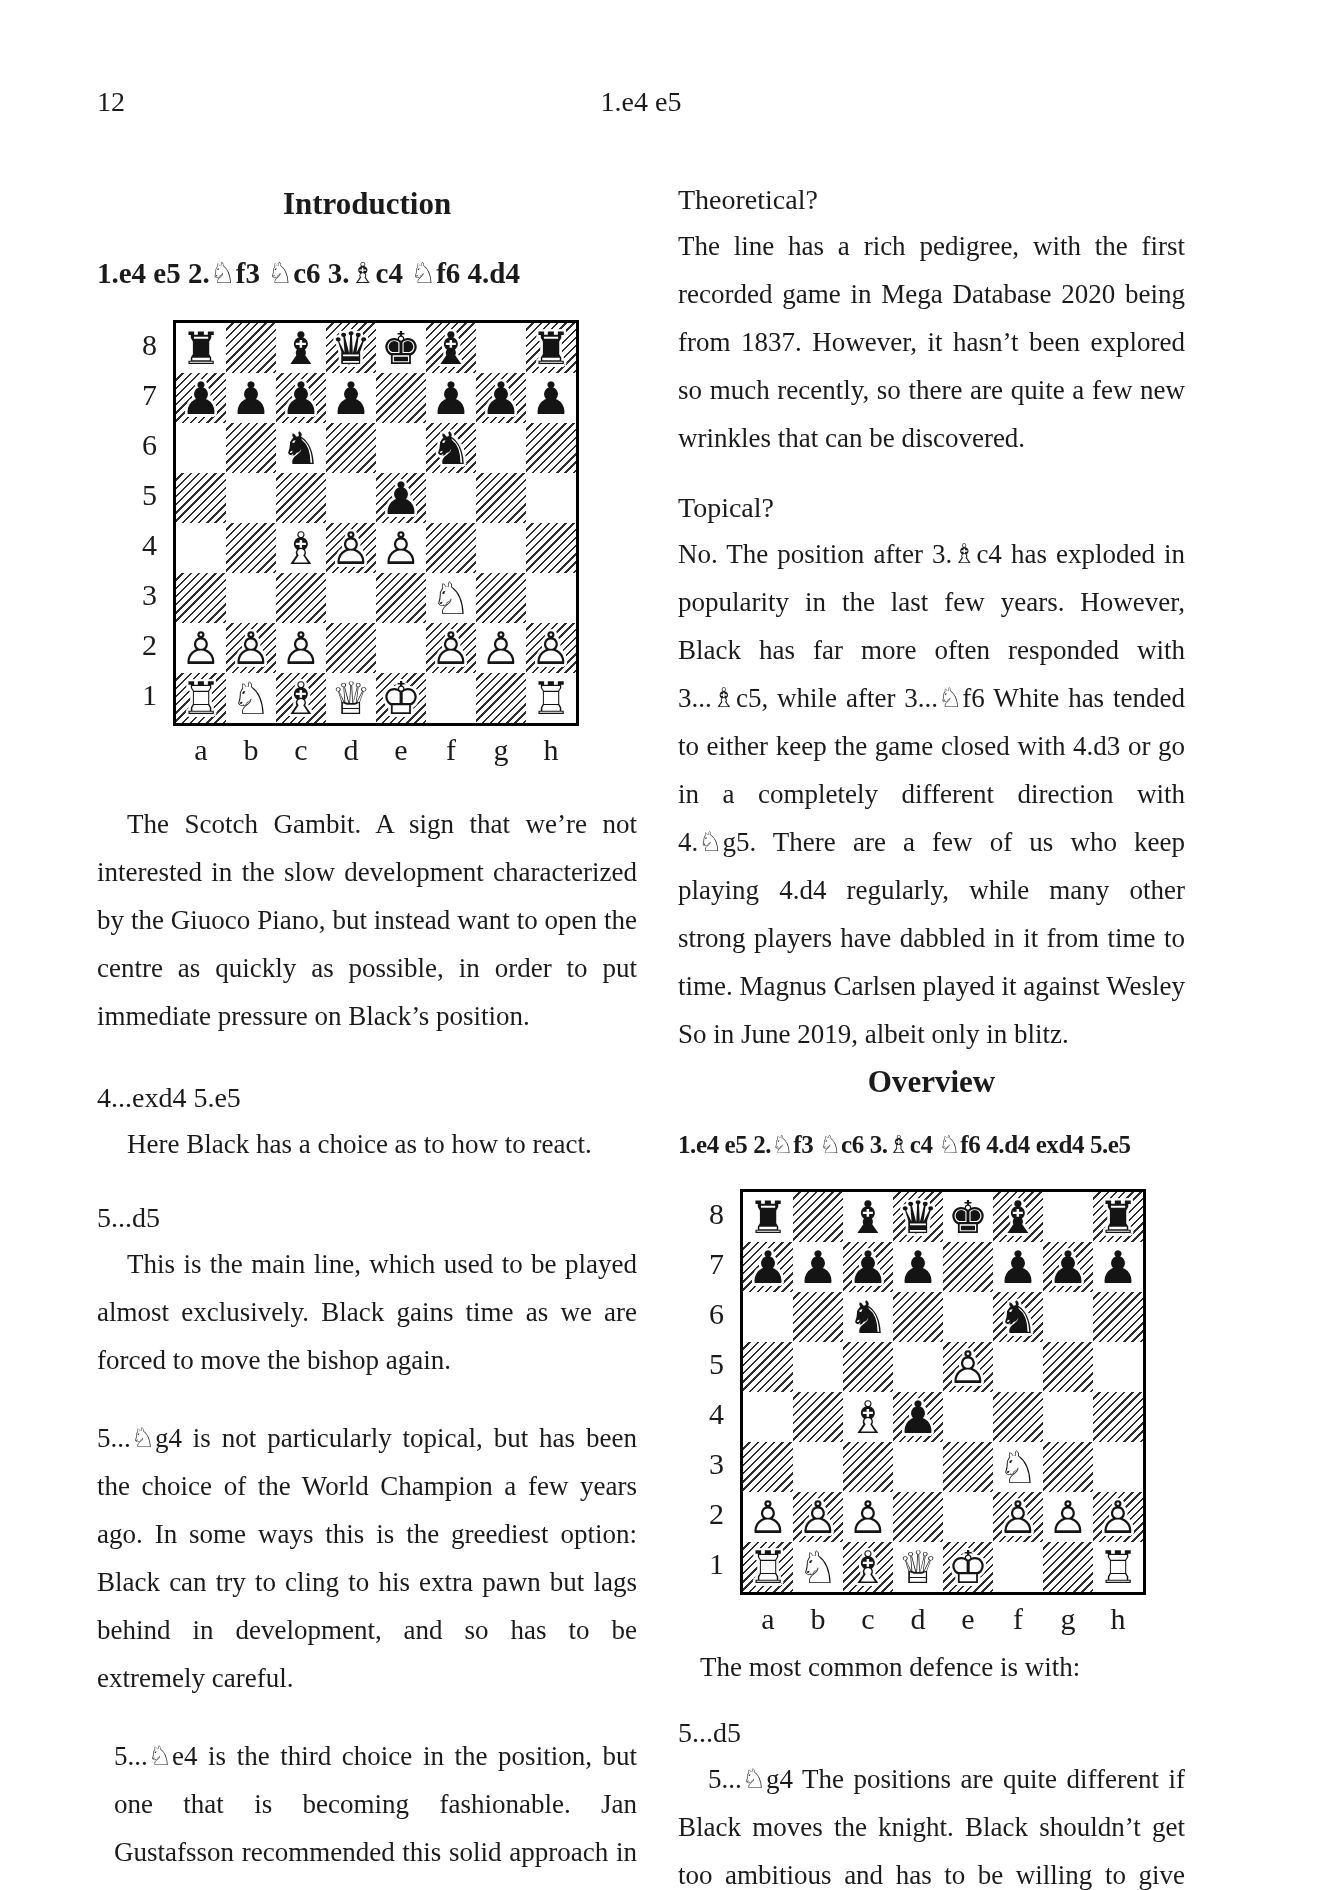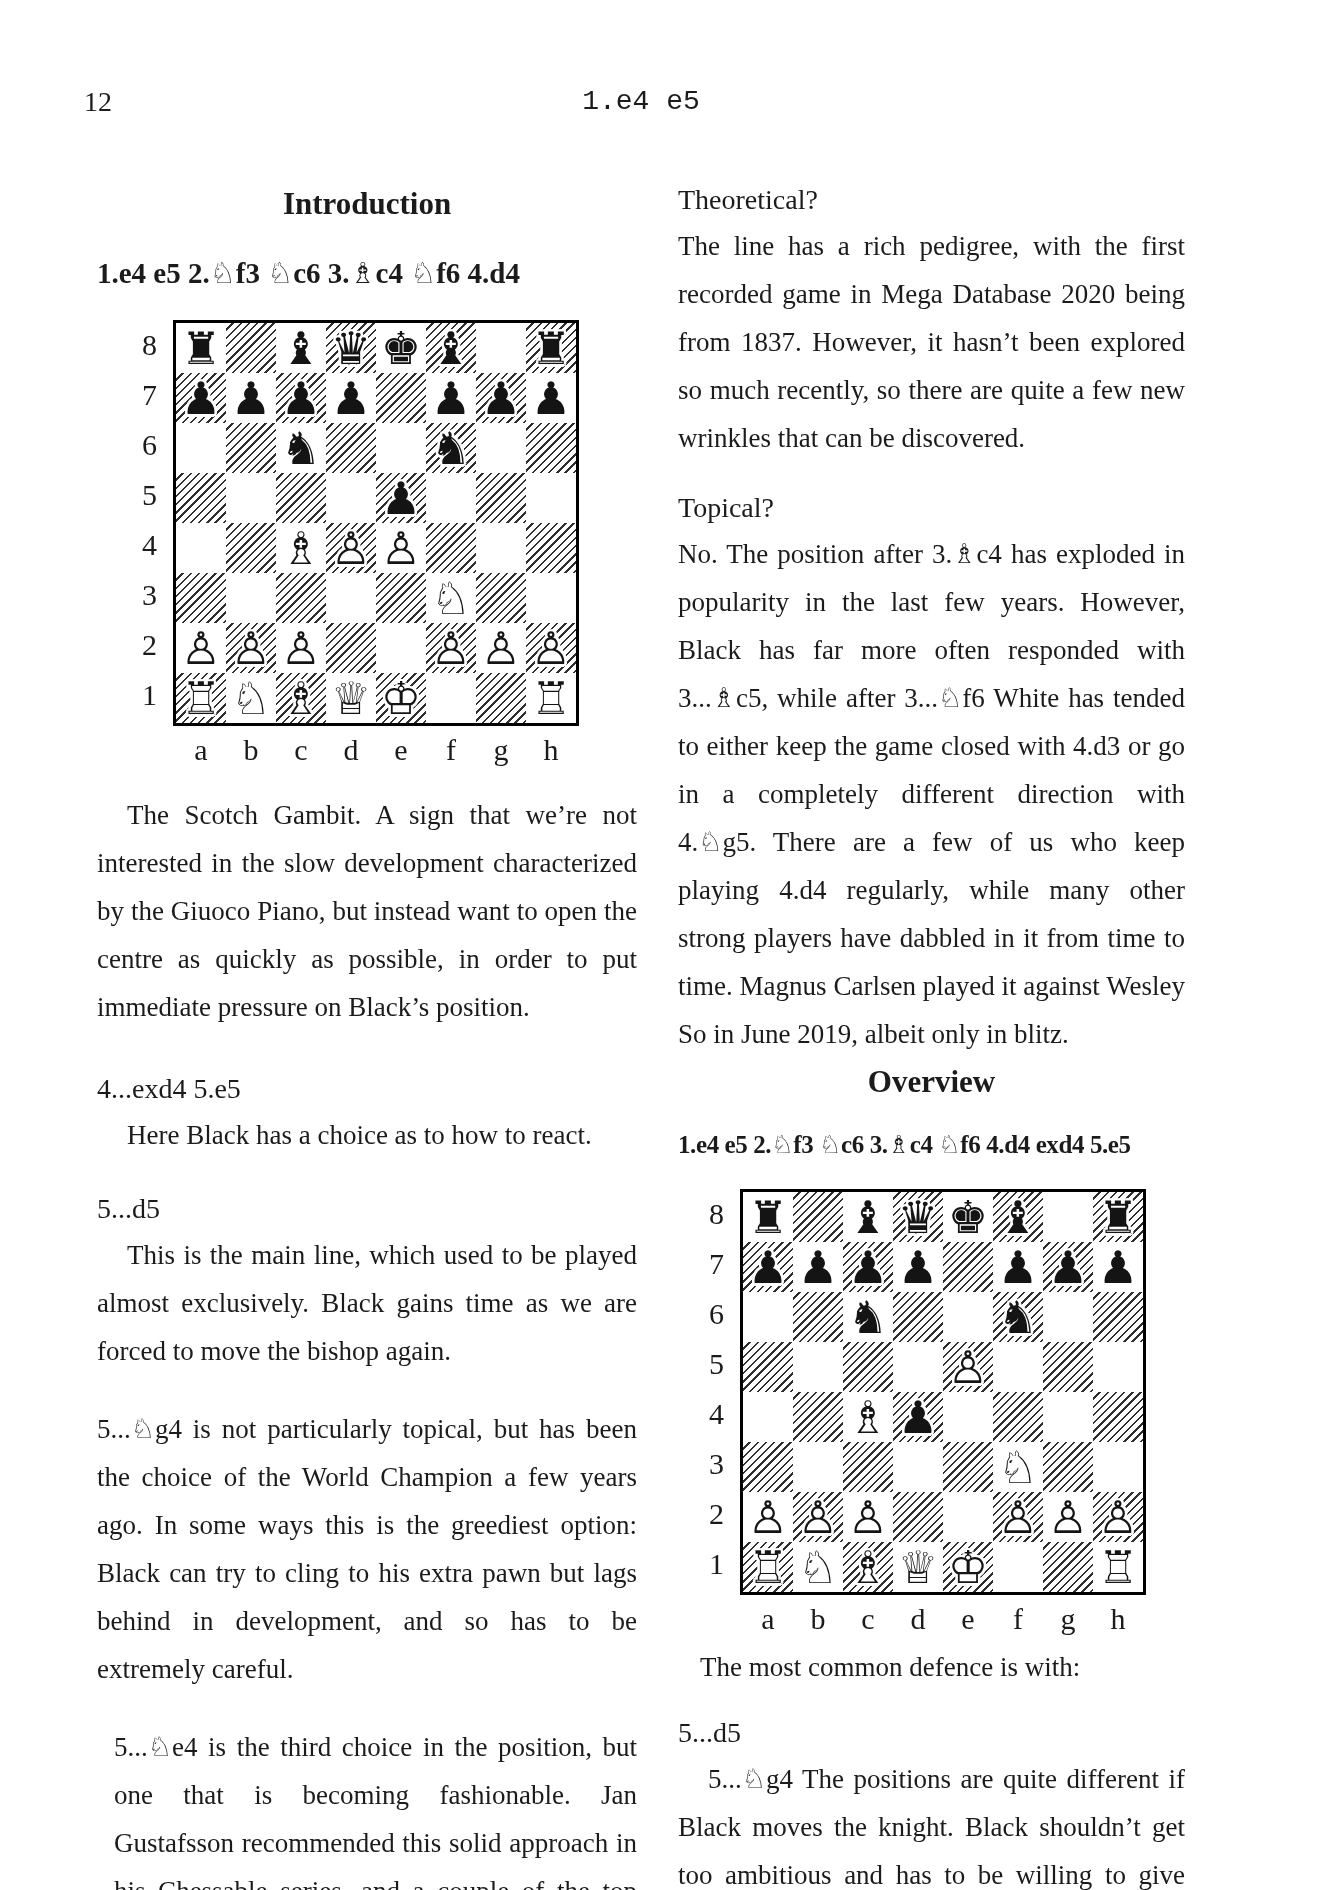--- a/index.html
+++ b/index.html
@@ -1,23 +1,23 @@
 <!DOCTYPE html>
 <html><head>
 <meta charset="utf-8">
 <style>
   html,body{margin:0;padding:0;background:#ffffff;}
   .page{position:relative;width:1339px;height:1890px;background:#fff;color:#1b1b1b;
         font-family:"Liberation Serif","DejaVu Serif",serif;overflow:hidden;}
 
   
   .running-head{position:absolute;top:86px;left:0;width:100%;height:40px;}
-  .page-num{position:absolute;left:84px;top:0;font-size:28px;}
+  .page-num{position:absolute;left:97px;top:0;font-size:28px;}
   .head-title{position:absolute;left:97px;right:154px;top:0;text-align:center;font-size:28px;
-              font-family:Liberation Mono, monospace;}
+              font-family:Liberation Serif, serif;}
 
   
   .col{position:absolute;top:0;}
   .col.left{left:97px;width:540px;}
   .col.right{left:678px;width:507px;}
 
   .center-head{font-size:31px;font-weight:bold;text-align:center;margin:0;}
   .h-intro{margin-top:186px;}
   .h-overview{margin-top:6px;}
 
@@ -25,21 +25,21 @@
   .sh-theo{margin-top:184px;}
   .sh-top{margin-top:30px;}
   .sh1{margin-top:42px;}
   .sh2{margin-top:34px;}
   .sh-d5{margin-top:26px;}
 
   .body{font-size:27px;line-height:48px;text-align:justify;margin:0;
         font-family:"Liberation Serif","DejaVu Sans",serif;}
   .indent{text-indent:30px;}
   .p-after-h{margin-top:6px;}
-  .p-scotch{margin-top:17px;}
+  .p-scotch{margin-top:26px;}
   .p-ng4{margin-top:30px;}
   .p-ne4{margin-top:30px;margin-left:17px;}
   .p-caption{text-indent:22px;}
 
   .moveline{font-weight:bold;white-space:nowrap;
             font-family:"Liberation Serif","DejaVu Sans",serif;}
   .ml1{margin-top:34px;font-size:29px;}
   .ml2{margin-top:30px;font-size:25px;letter-spacing:-0.4px;}
 
   

